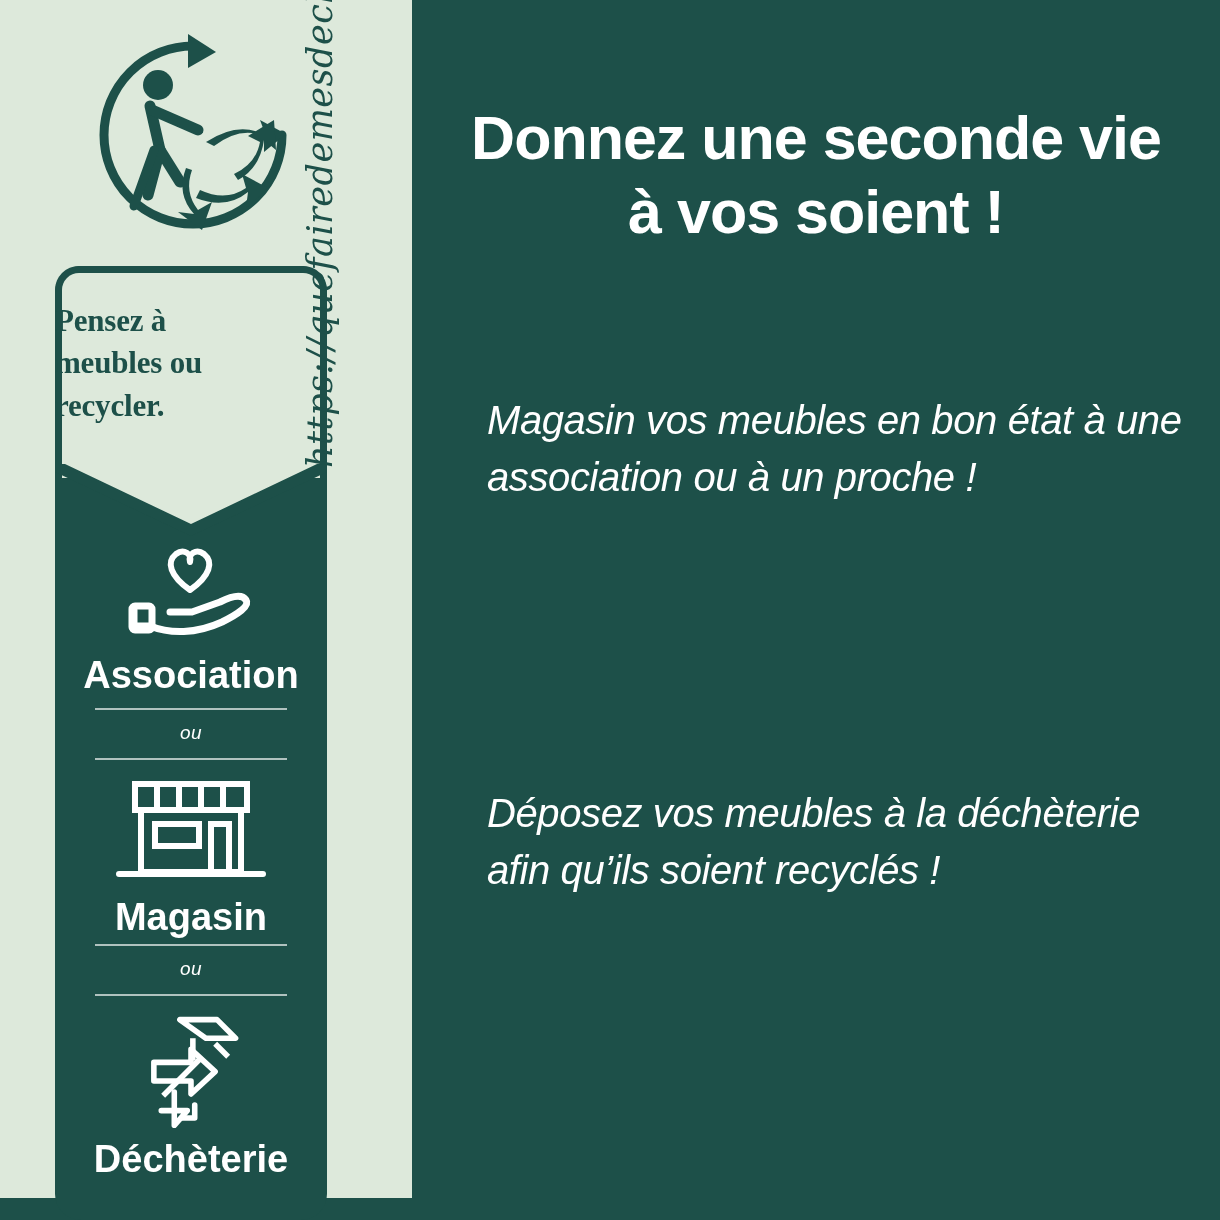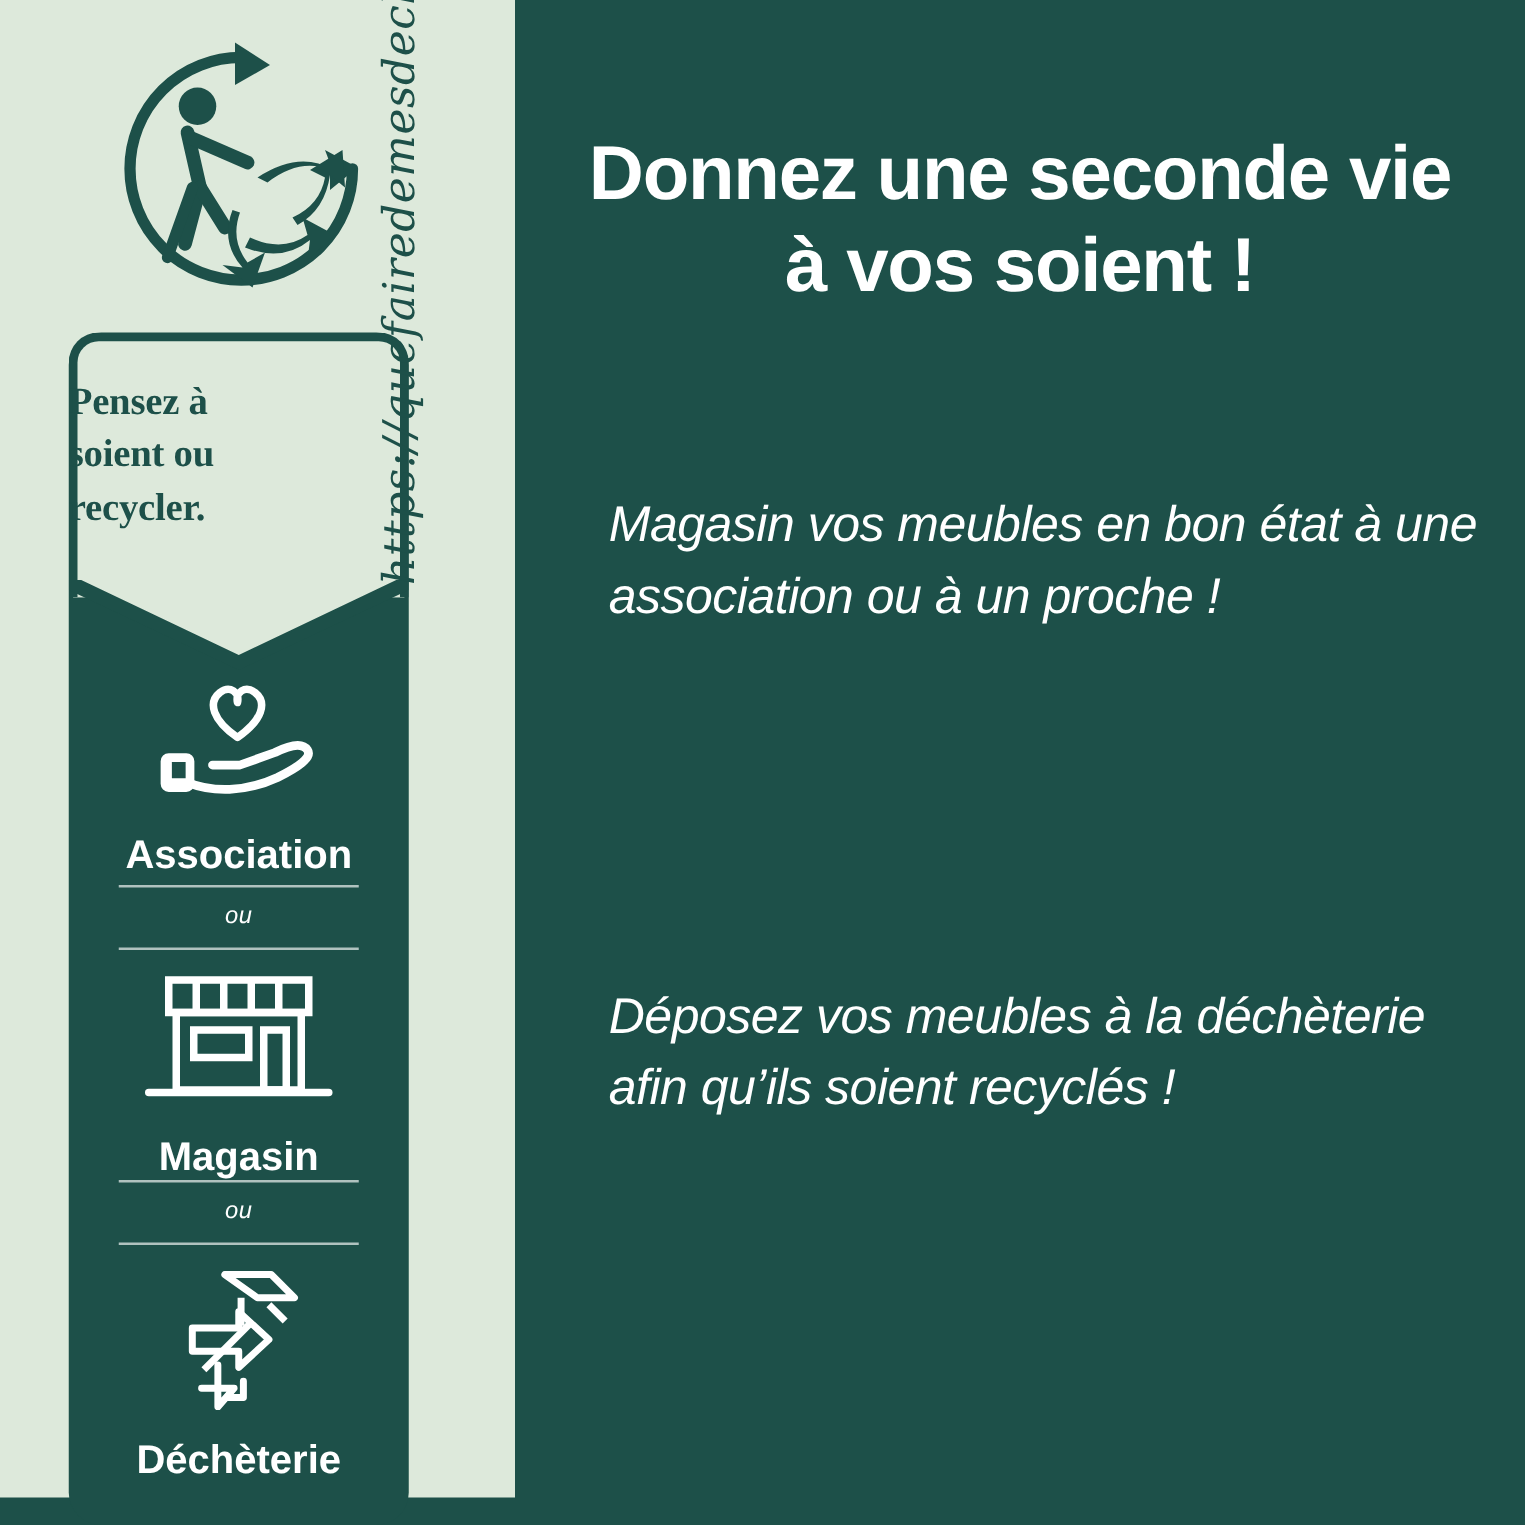--- a/index.html
+++ b/index.html
@@ -90,24 +90,24 @@
   }
   
   .step {
     position: absolute;
     left: 0;
     width: 272px;
     text-align: center;
     color: #ffffff;
   }
   .step-label {
-    font-size: 32px;
+    font-size: 38px;
     font-weight: bold;
     letter-spacing: 0px;
-    margin-top: 16px;
+    margin-top: 6px;
   }
   .step-icon {
     display: block;
     margin: 0 auto;
   }
   .connector {
     position: absolute;
     left: 0;
     width: 272px;
     text-align: center;
@@ -225,21 +225,21 @@
     </svg>
   </div>
 
   <div class="ribbon">
     <div class="ribbon-top-white"></div>
     <div class="ribbon-notch"></div>
     <div class="ribbon-notch-border"></div>
 
     <div class="ribbon-heading">
       <div>Pensez à</div>
-      <div>soient ou</div>
+      <div>meubles ou</div>
       <div>recycler.</div>
     </div>
 
     <div class="step" style="top:278px;">
       <span class="step-icon">
         <svg viewBox="0 0 130 100" width="130" height="100" aria-hidden="true">
           <path d="M64 46 C44 32 40 18 50 10 C58 4 66 10 64 18 C62 10 70 4 78 10 C88 18 84 32 64 46 Z" fill="none" stroke="#ffffff" stroke-width="6" stroke-linejoin="round"></path>
           <path d="M8 66 L8 82 L24 82 C44 90 70 90 96 78 C112 70 124 62 120 56 C116 50 106 52 94 58 L66 68 L44 68" fill="none" stroke="#ffffff" stroke-width="7" stroke-linejoin="round" stroke-linecap="round"></path>
           <rect x="6" y="62" width="20" height="24" rx="3" fill="none" stroke="#ffffff" stroke-width="7"></rect>
         </svg>

